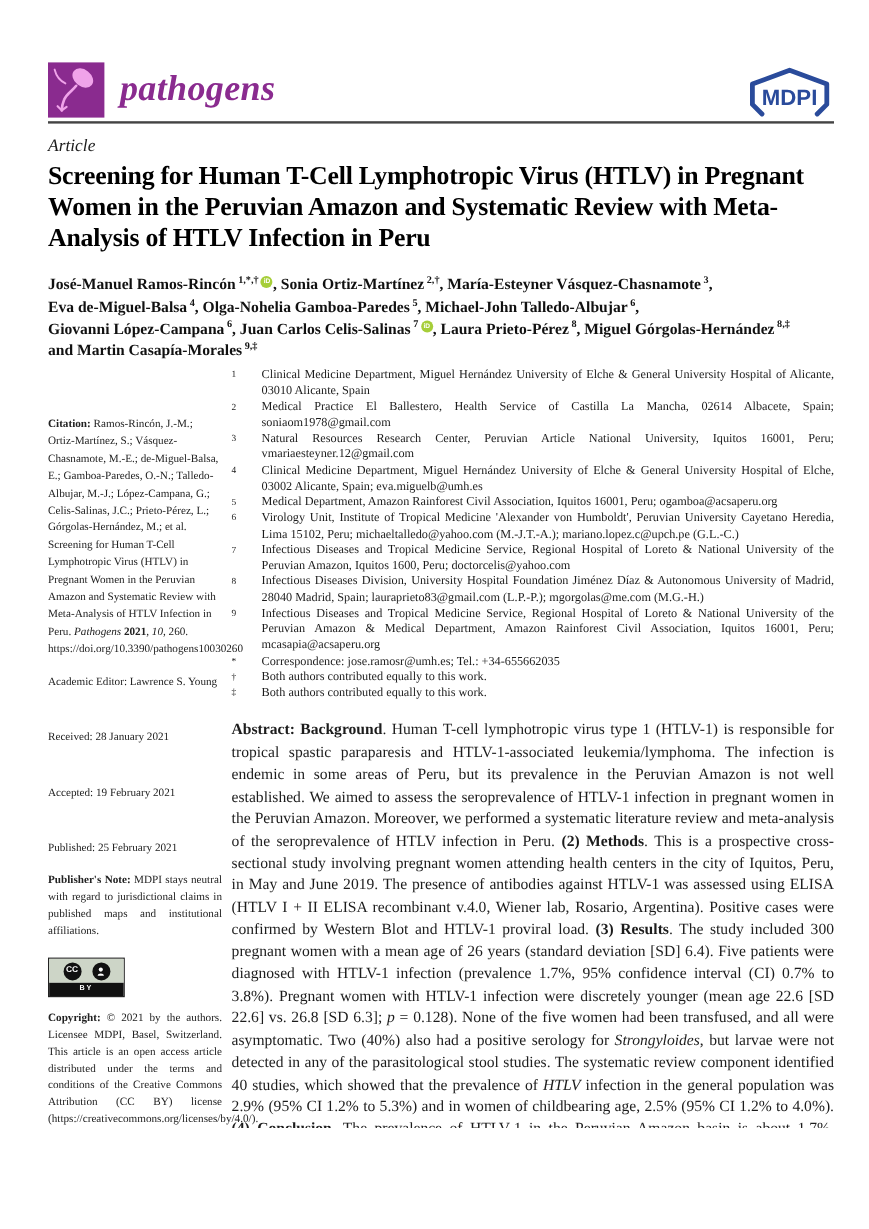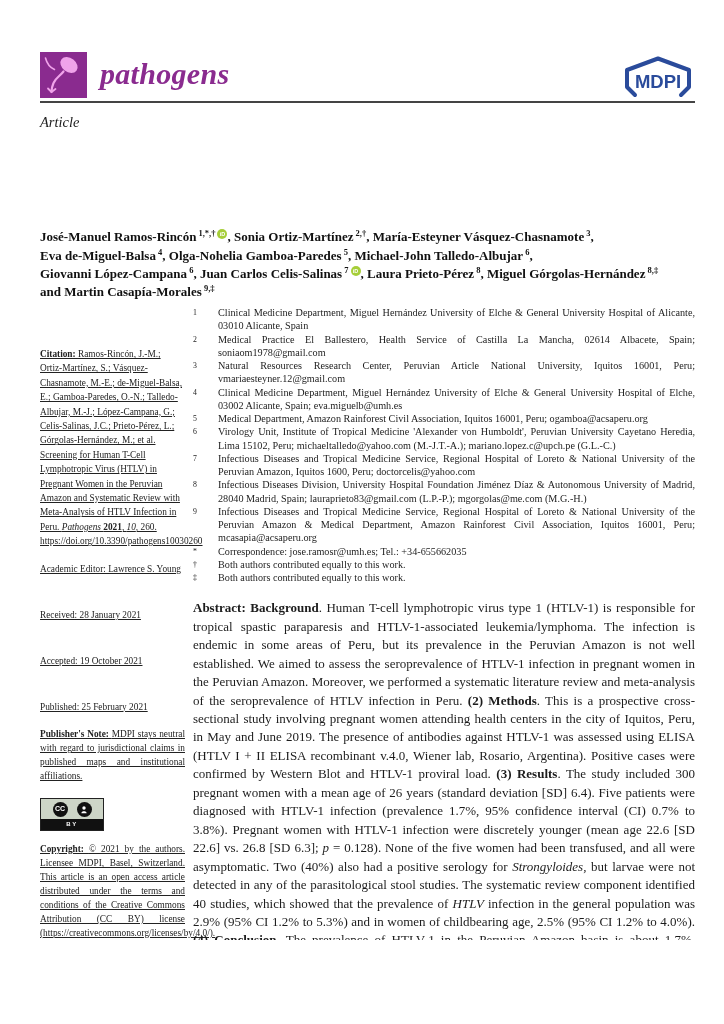--- a/index.html
+++ b/index.html
@@ -17,21 +17,21 @@
   .title{position:absolute;left:40px;top:133px;width:654px;margin:0;font-size:21.5px;line-height:1.22;font-weight:700;color:#000;letter-spacing:-0.2px;}
   .authors{position:absolute;left:40px;top:228px;width:660px;font-size:13px;font-weight:700;line-height:1.38;color:#111;}
   .authors sup{font-size:8.5px;font-weight:700;}
   .orcid{display:inline-block;width:10px;height:10px;border-radius:50%;background:#A6CE39;color:#fff;font-family:"Liberation Sans",sans-serif;font-size:5.5px;font-weight:700;line-height:10px;text-align:center;vertical-align:super;margin-left:2px;}
 
   
   .sidebar{position:absolute;left:40px;top:347px;width:145px;font-size:9.3px;line-height:1.5;color:#222;}
   .check-badge{display:flex;align-items:center;gap:6px;margin-bottom:13px;cursor:pointer;}
   .badge-text{font-family:"Liberation Sans",sans-serif;font-size:9.5px;color:#57575a;line-height:1.12;}
   .badge-text .bt2{display:block;font-weight:700;letter-spacing:0.6px;}
-  .side{margin:0 0 14px 0;text-decoration:underline;}
+  .side{margin:0 0 14px 0;}
   .just{text-align:justify;}
   .cite{line-height:1.55;}
   .dates div{line-height:1.5;margin-top:32px;}
   .cc-badge{width:62px;border:1px solid #222;margin:2px 0 12px 0;cursor:pointer;}
   .cc-top{background:#cdd5c7;display:flex;justify-content:center;gap:9px;padding:3px 0 2px;}
   .cc-circ{width:15px;height:15px;border-radius:50%;background:#111;color:#fff;font-size:7px;font-weight:700;display:flex;align-items:center;justify-content:center;font-family:"Liberation Sans",sans-serif;}
   .cc-bar{background:#111;color:#fff;text-align:center;font-size:6px;font-weight:700;padding:1px 0;font-family:"Liberation Sans",sans-serif;letter-spacing:1.5px;}
 
   
   .main-col{position:absolute;left:193px;top:306px;width:502px;}
@@ -67,32 +67,33 @@
     <svg viewBox="0 0 76 46" width="76" height="46">
       <path d="M15 41 L7 33 L7 16 L38 4.5 L69 16 L69 33 L61 41" fill="none" stroke="#2A4B9B" stroke-width="4" stroke-linejoin="round" stroke-linecap="round"></path>
       <text x="38" y="33.5" text-anchor="middle" font-family="Liberation Sans, sans-serif" font-size="18.5" font-weight="800" fill="#2A4B9B">MDPI</text>
     </svg>
   </div>
 
   <div class="header-rule"></div>
 
   <div class="article-type">Article</div>
 
+  <h1 class="title">Screening for Human T-Cell Lymphotropic Virus (HTLV) in Pregnant Women in the Peruvian Amazon and Systematic Review with Meta-Analysis of HTLV Infection in Peru</h1>
 
   <div class="authors" id="authors"><span><span>José-Manuel Ramos-Rincón</span><sup> 1,*,†</sup><span class="orcid">iD</span>, </span><span><span>Sonia Ortiz-Martínez</span><sup> 2,†</sup>, </span><span><span>María-Esteyner Vásquez-Chasnamote</span><sup> 3</sup>, </span><br><span><span>Eva de-Miguel-Balsa</span><sup> 4</sup>, </span><span><span>Olga-Nohelia Gamboa-Paredes</span><sup> 5</sup>, </span><span><span>Michael-John Talledo-Albujar</span><sup> 6</sup>, </span><br><span><span>Giovanni López-Campana</span><sup> 6</sup>, </span><span><span>Juan Carlos Celis-Salinas</span><sup> 7</sup><span class="orcid">iD</span>, </span><span><span>Laura Prieto-Pérez</span><sup> 8</sup>, </span><span><span>Miguel Górgolas-Hernández</span><sup> 8,‡</sup> </span><br><span><span>and Martin Casapía-Morales</span><sup> 9,‡</sup> </span></div>
 
   <aside class="sidebar">
 
     <p class="side cite"><span class="b">Citation: </span><span>Ramos-Rincón, J.-M.; Ortiz-Martínez, S.; Vásquez-Chasnamote, M.-E.; de-Miguel-Balsa, E.; Gamboa-Paredes, O.-N.; Talledo-Albujar, M.-J.; López-Campana, G.; Celis-Salinas, J.C.; Prieto-Pérez, L.; Górgolas-Hernández, M.; et al. Screening for Human T-Cell Lymphotropic Virus (HTLV) in Pregnant Women in the Peruvian Amazon and Systematic Review with Meta-Analysis of HTLV Infection in Peru. </span><span class="i">Pathogens </span><span class="b">2021</span><span>, </span><span class="i">10</span><span>, 260. https://doi.org/10.3390/pathogens10030260</span></p>
 
     <p class="side">Academic Editor: Lawrence S. Young</p>
 
     <div class="side dates" id="dates">
         <div>Received: 28 January 2021</div>
-        <div>Accepted: 19 October 2021</div>
+        <div>Accepted: 19 February 2021</div>
         <div>Published: 25 February 2021</div>
       </div>
 
     <p class="side just"><span class="b">Publisher's Note: </span><span>MDPI stays neutral with regard to jurisdictional claims in published maps and institutional affiliations.</span></p>
 
     <div class="cc-badge">
       <div class="cc-top">
         <span class="cc-circ">CC</span>
         <span class="cc-circ">
           <svg viewBox="0 0 10 10" width="10" height="10">

